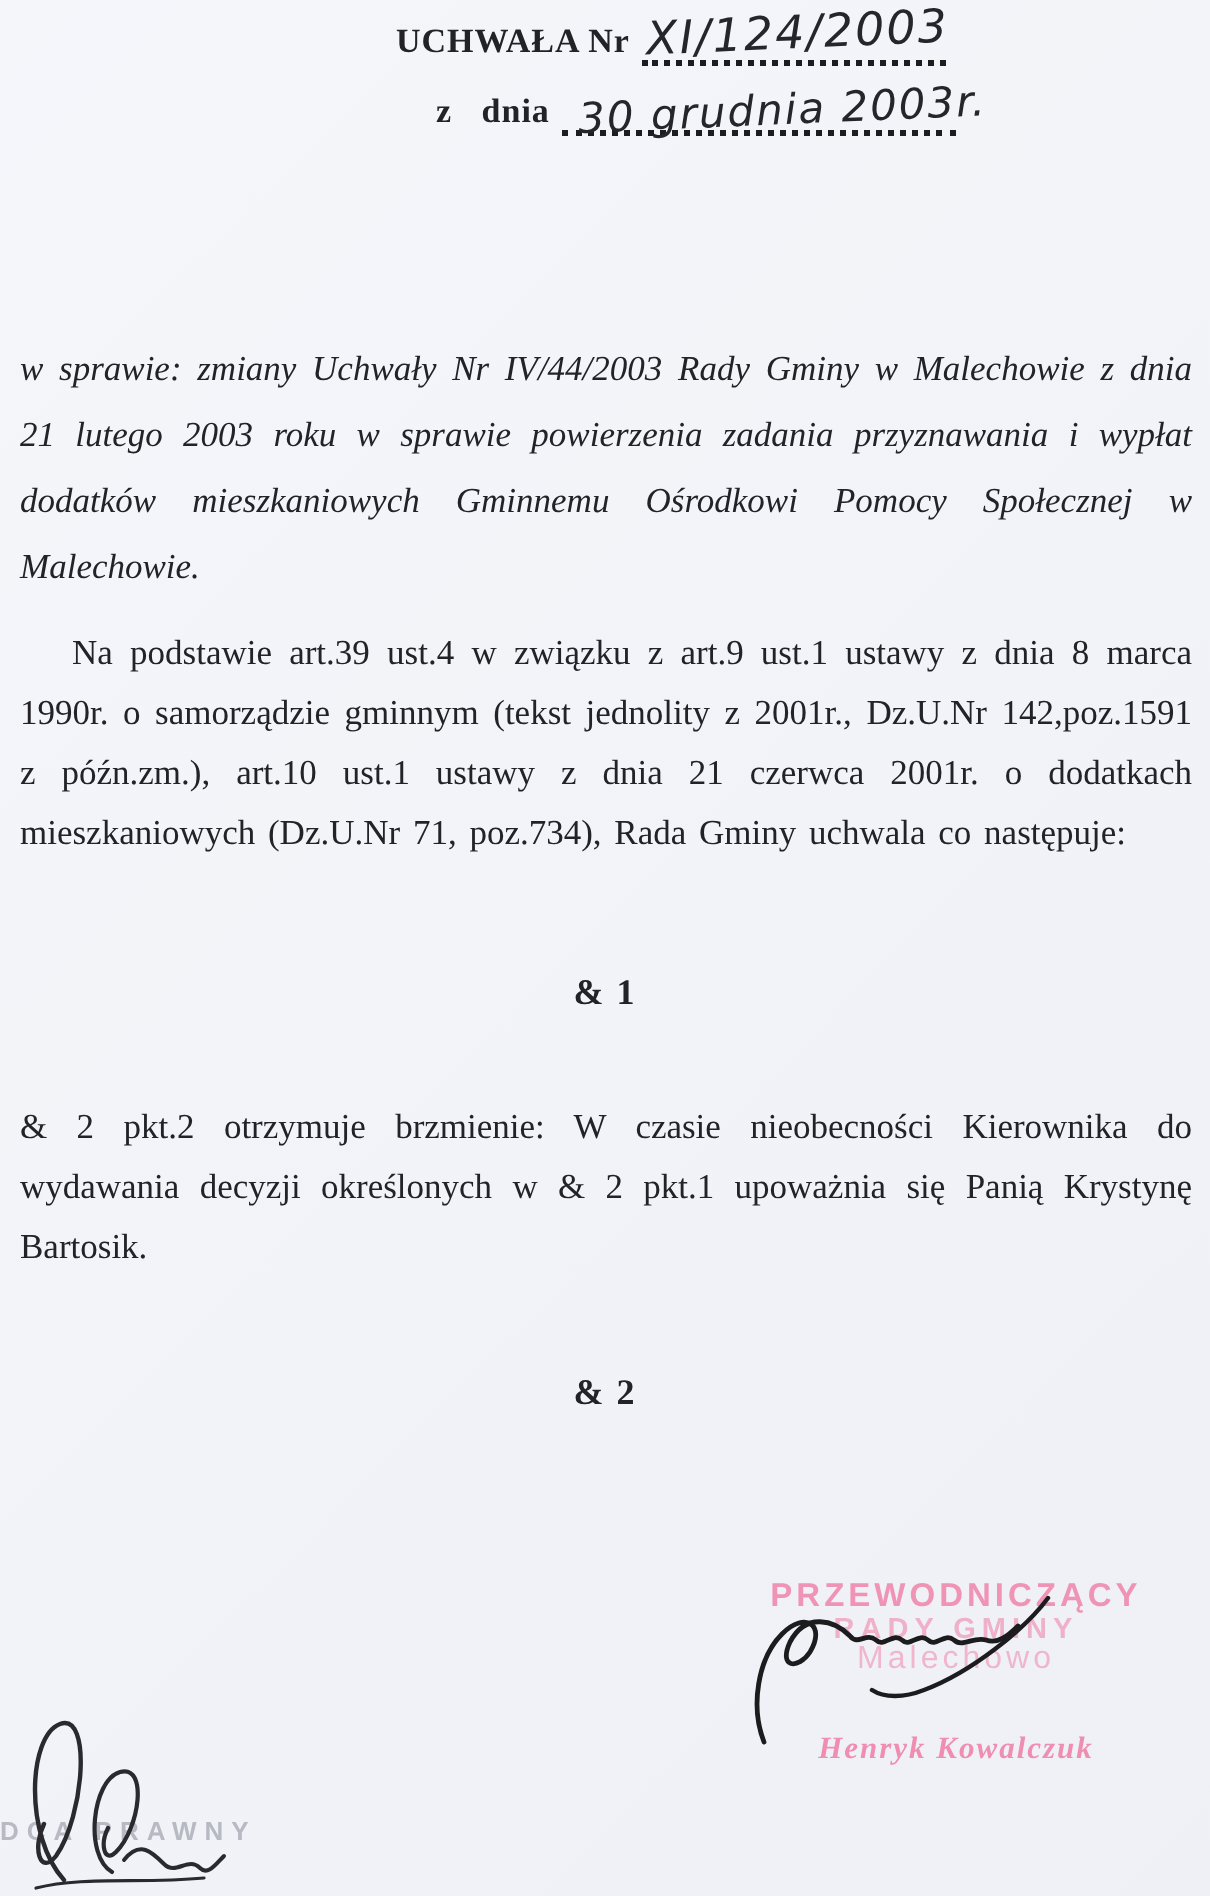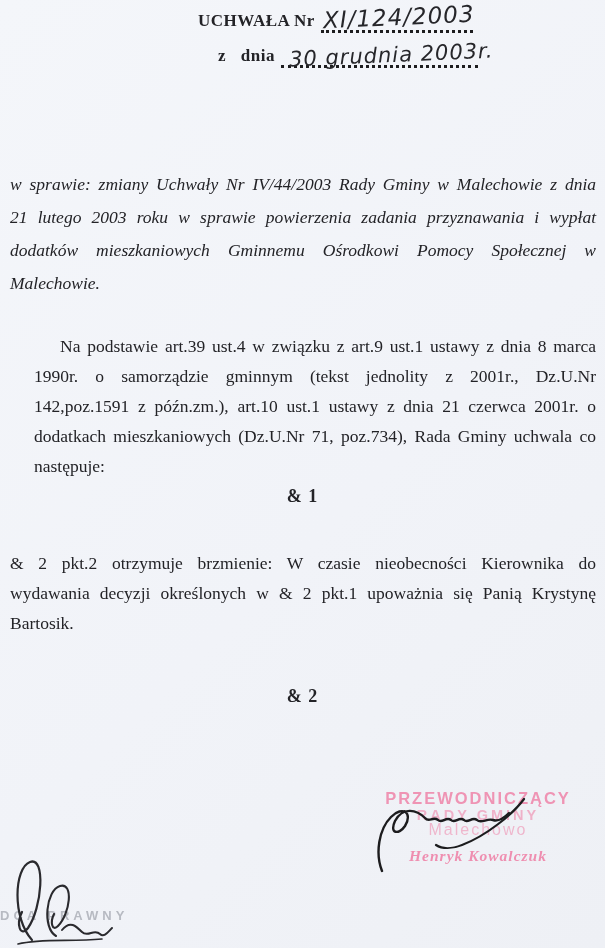--- a/index.html
+++ b/index.html
@@ -42,21 +42,21 @@
   .org-line{margin:2px 0 12px 6px; word-spacing:7px; letter-spacing:.3px;}
   .date-row{margin-left:20px;}
   .date-row .hdr-label{word-spacing:10px;}
   
   .para{
     position:absolute; left:10px; right:9px;
     font-size:17.5px; text-align:justify; text-align-last:left;
     word-spacing:2px;
   }
   .subject{top:168px; line-height:33px; font-style:italic;}
-  .legal{top:331px; line-height:30px; text-indent:26px;margin-left:24px;}
+  .legal{top:311px; line-height:30px; text-indent:26px;}
   .sec-body1{top:548px; line-height:30px;}
   .sec-body2{top:736px; left:12px; text-align:left;}
   .sec-head{
     position:absolute; left:0; width:100%;
     text-align:center; font-weight:bold; font-size:18px;
     letter-spacing:1px;
   }
   .sec-head.h1{top:486px;}
   .sec-head.h2{top:686px;}
   
@@ -65,21 +65,21 @@
     text-align:center;
     color:#ef7da4;
     font-family:"Liberation Sans", sans-serif;
   }
   .stamp .l1{font-size:16.5px; font-weight:bold; letter-spacing:2px; opacity:.8;}
   .stamp .l2{font-size:14.5px; font-weight:bold; letter-spacing:3px; opacity:.55; margin-top:-1px;}
   .stamp .l3{font-size:16px; letter-spacing:2px; opacity:.5; margin-top:-2px;}
   .stamp .name{
     font-family:"Liberation Serif", serif;
     font-style:italic; font-weight:bold; font-size:15.5px;
-    letter-spacing:1px; margin-top:8px; opacity:.85;
+    letter-spacing:1px; margin-top:27px; opacity:.85;
   }
   .sig-chair{position:absolute; top:793px; left:372px; width:195px; height:80px;}
   
   .advisor{
     position:absolute; top:908px; left:0px; width:160px;
     font-family:"Liberation Sans", sans-serif;
     font-size:13px; font-weight:bold; letter-spacing:4px;
     color:#b7bac2;
   }
   .sig-advisor{position:absolute; top:852px; left:4px; width:120px; height:96px;}

